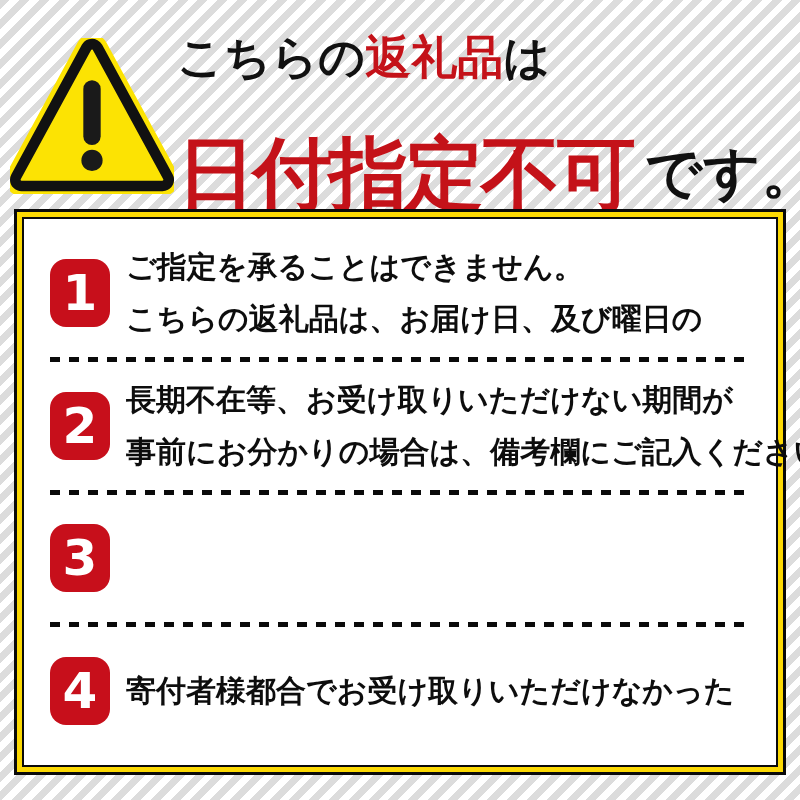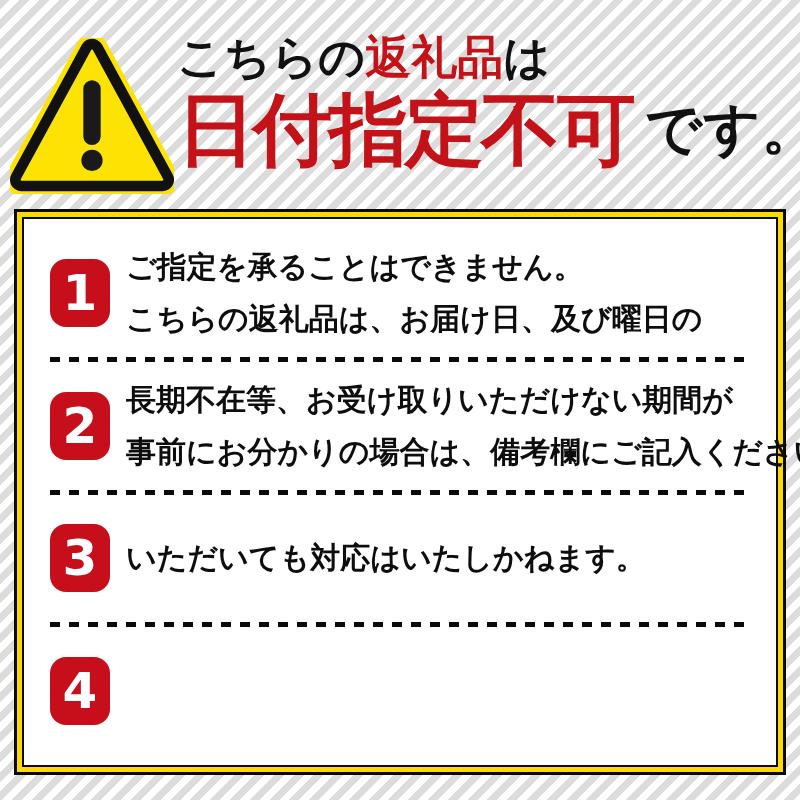--- a/index.html
+++ b/index.html
@@ -16,21 +16,21 @@
   .hero{position:absolute;left:0;top:0;width:748px;height:210px;}
   .warn{position:absolute;left:10px;top:38px;width:164px;height:156px;}
   .warn svg{display:block;width:100%;height:100%;}
   .hero-text{position:absolute;left:177px;top:32px;white-space:nowrap;}
   .hero-line1{
     font-size:46px;font-weight:900;color:#111;letter-spacing:0px;line-height:1.1;
   }
   .hero-line1 .em{color:#c41219;}
   .hero-line2{margin-top:6px;display:flex;align-items:flex-end;}
   .headline{
-    font-size:79px;font-weight:900;color:#c41219;letter-spacing:-3px;line-height:1.05;
+    font-size:79px;font-weight:900;color:#c41219;letter-spacing:-3px;line-height:1.05;margin-top:44px;
   }
   .suffix{
     font-size:56px;font-weight:900;color:#111;margin-left:12px;padding-bottom:4px;
     letter-spacing:1px;
   }
 
   
   .notice-box{
     position:absolute;left:14px;top:209px;width:772px;height:566px;
     box-sizing:border-box;border:3px solid #0a0a0a;background:#fcd903;padding:5px;
@@ -102,27 +102,27 @@
         <div class="note-text">
           <div>長期不在等、お受け取りいただけない期間が</div>
           <div>事前にお分かりの場合は、備考欄にご記入ください。</div>
         </div>
       </div>
       <div class="sep"></div>
 
       <div class="note">
         <div class="badge">3</div>
         <div class="note-text">
-          <div>いただいても対応はいたしかねます。</div>
         </div>
       </div>
       <div class="sep"></div>
 
       <div class="note">
         <div class="badge">4</div>
         <div class="note-text">
+          <div>寄付者様都合でお受け取りいただけなかった</div>
         </div>
       </div>
 
     </div>
   </section>
 
 </div>
 
 </body></html>

